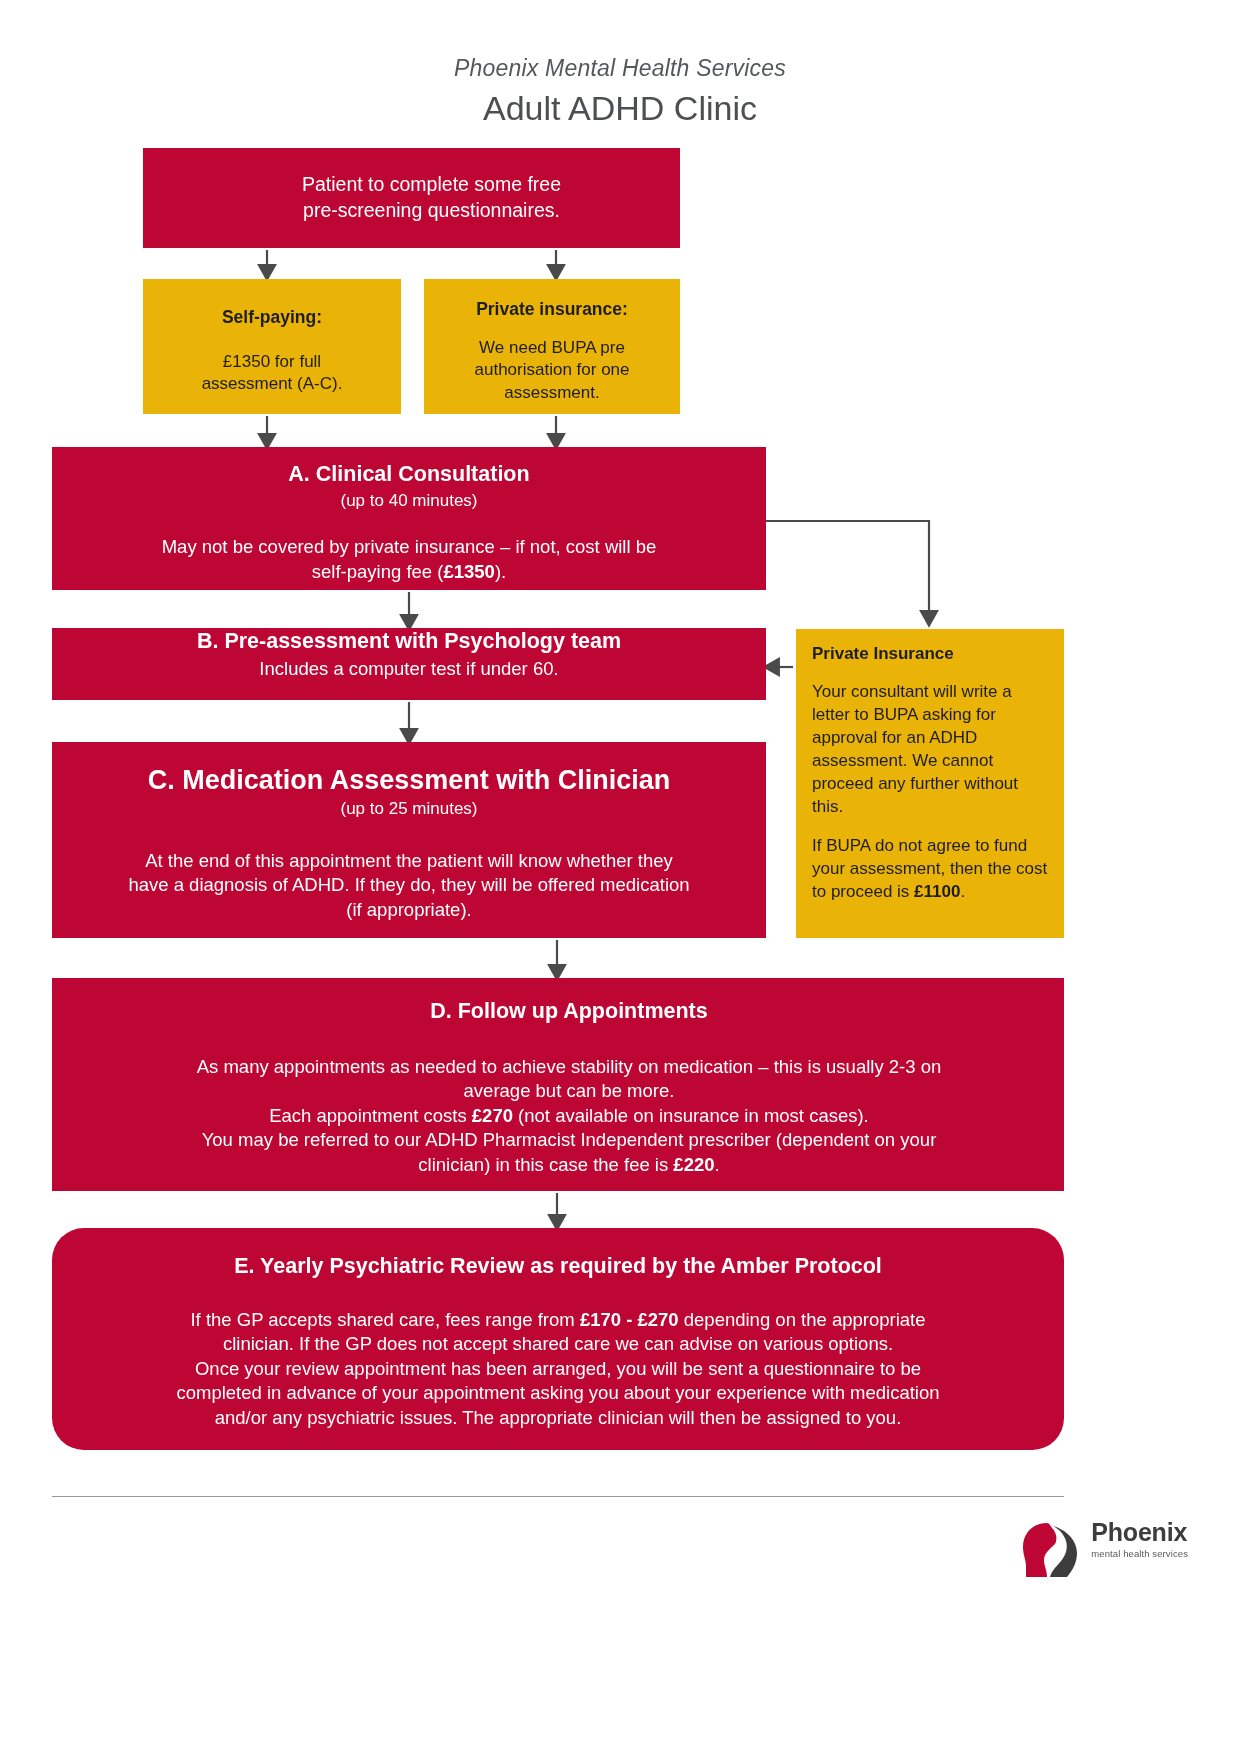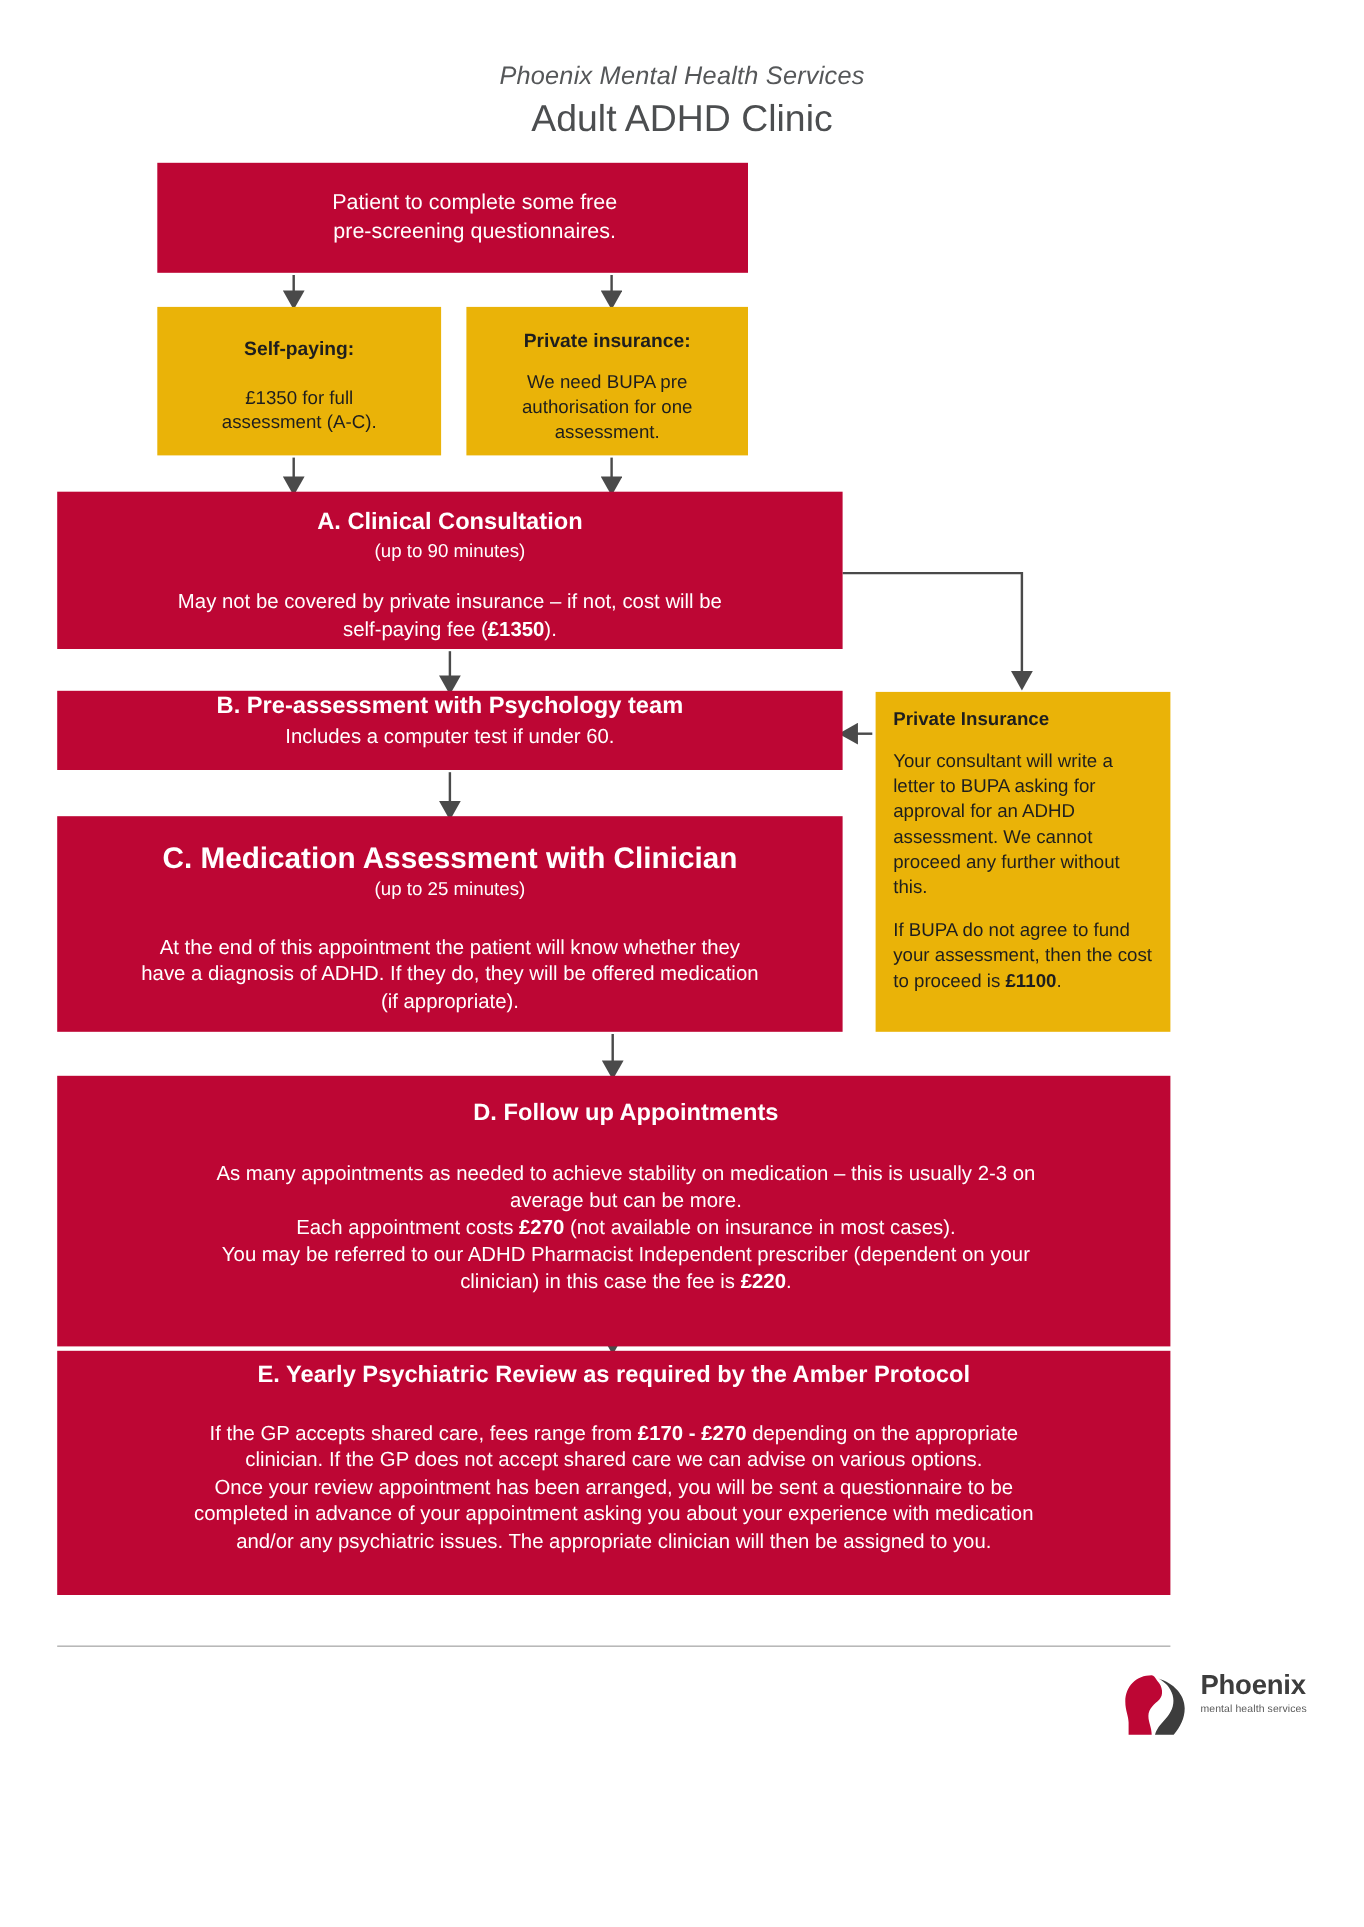--- a/index.html
+++ b/index.html
@@ -109,30 +109,31 @@
     padding: 14px 16px 0 16px;
   }
   #box-side .side-hdg {
     font-weight: bold; font-size: 17px; text-align: left; line-height: 1.3;
   }
   #box-side .side-p {
     font-size: 17px; text-align: left; line-height: 1.35; margin-top: 16px;
   }
 
   #box-d {
-    left: 52px; top: 978px; width: 1012px; height: 246px;
+    left: 52px; top: 978px; width: 1012px; height: 213px;
     padding-top: 20px;
     padding-left: 22px;
   }
   #box-d .hdg { font-size: 21.5px; }
   #box-d .body-txt { font-size: 18.5px; margin-top: 30px; }
 
   #box-e {
     left: 52px; top: 1228px; width: 1012px; height: 222px;
-    padding-top: 8px;
+    padding-top: 25px;
+    border-radius: 32px;
   }
   #box-e .hdg { font-size: 21.5px; }
   #box-e .body-txt { font-size: 18.5px; margin-top: 28px; }
 
   
   .arrow-svg { position: absolute; left: 0; top: 0; width: 1240px; height: 1752px; pointer-events: none; }
 
   
   .rule {
     position: absolute; left: 52px; top: 1496px; width: 1012px; height: 1px;
@@ -220,21 +221,21 @@
         <span>We need BUPA pre</span><br>
         <span>authorisation for one</span><br>
         <span>assessment.</span>
       </div>
     </div>
   </div>
 
   <div class="box red" id="box-a">
     <div class="bx-inner">
       <div class="hdg">A. Clinical Consultation</div>
-      <div class="sub">(up to 90 minutes)</div>
+      <div class="sub">(up to 40 minutes)</div>
       <div class="body-txt">
         <span>May not be covered by private insurance – if not, cost will be</span><br>
         <span>self-paying fee (</span><b>£1350</b><span>).</span>
       </div>
     </div>
   </div>
 
   <div class="box red" id="box-b">
     <div class="bx-inner">
       <div class="hdg">B. Pre-assessment with Psychology team</div>

